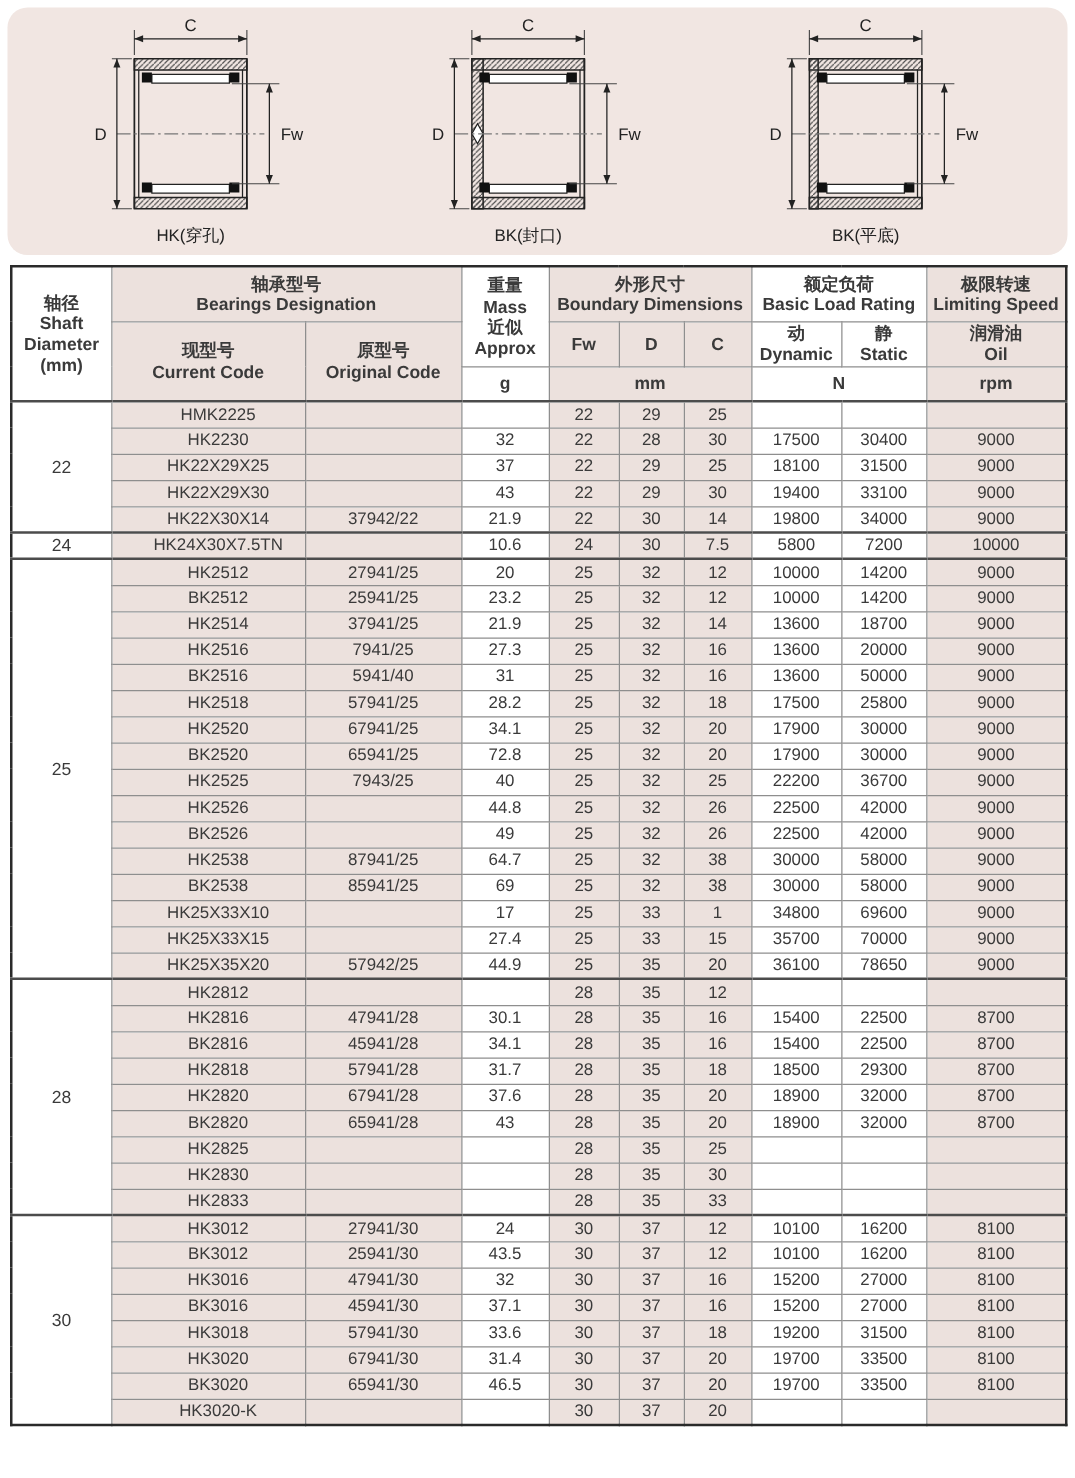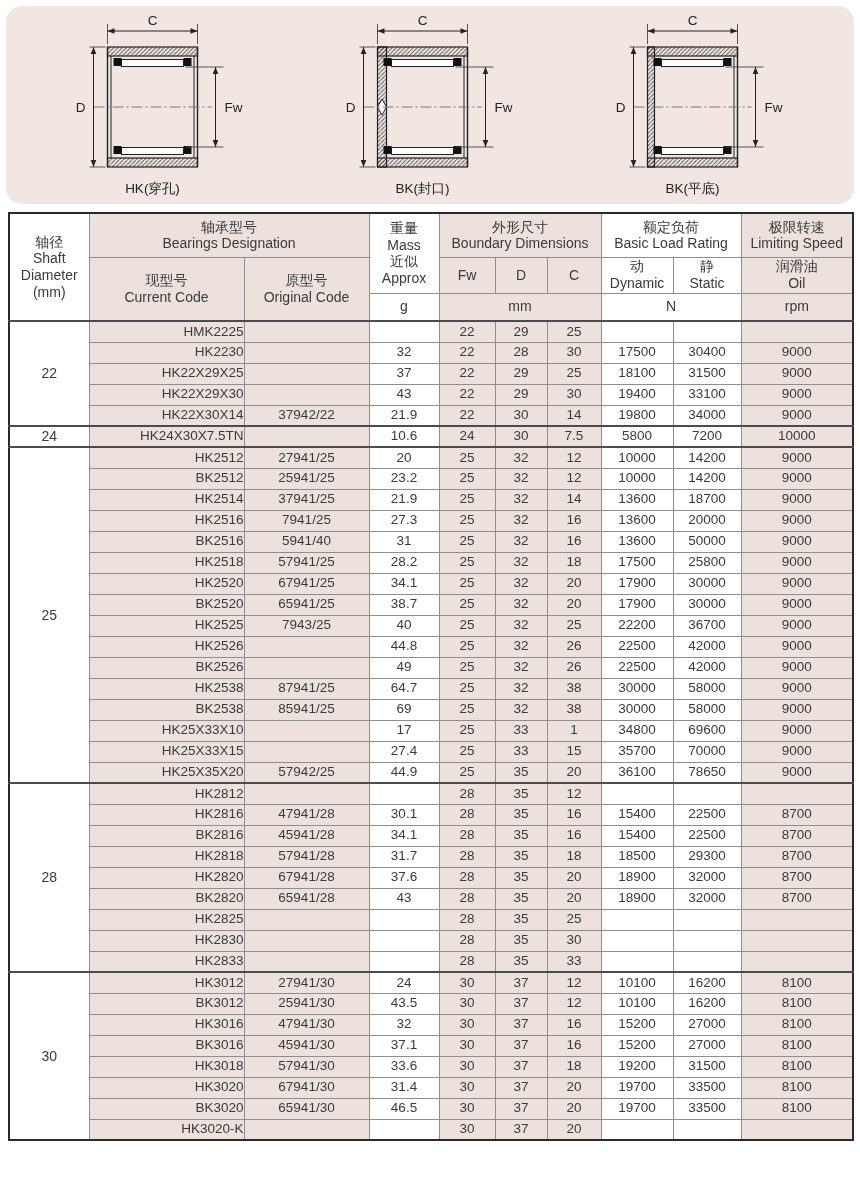--- a/index.html
+++ b/index.html
@@ -29,26 +29,26 @@
     border:2px solid var(--outer);
   }
   .spec-table th,.spec-table td{
     border:1px solid var(--grid);
     text-align:center;vertical-align:middle;
     font-size:13.5px;color:var(--ink);
     padding:0;overflow:hidden;white-space:nowrap;
     height:21px;line-height:1.05;
   }
   .spec-table th{
-    font-weight:normal;white-space:pre-line;line-height:1.18;font-size:14px;
+    font-weight:bold;white-space:pre-line;line-height:1.18;font-size:14px;
     background:#fff;
     margin-left:36px;
   }
   .spec-table th.pink, .spec-table td.pink{background:var(--pink);}
-  .spec-table td.c-cur{text-align:right;padding-left:16px;}
+  .spec-table td.c-cur{text-align:center;padding-left:16px;}
   .spec-table thead tr.h1 th{height:44px;}
   .spec-table thead tr.h2 th{height:36px;}
   .spec-table thead tr.h3 th{height:28px;}
   .spec-table tbody tr.group-start td{border-top:2px solid #4c4c4c;}
   .spec-table tbody td.c-dia{font-size:14px;}
 </style>
 </head>
 <body>
 
 <div class="diagram-panel" id="diagram-panel">
@@ -367,21 +367,21 @@
         <td class="c-fw pink">25</td>
         <td class="c-d pink">32</td>
         <td class="c-c pink">20</td>
         <td class="c-dyn">17900</td>
         <td class="c-sta">30000</td>
         <td class="c-spd pink">9000</td>
       </tr>
       <tr>
         <td class="c-cur pink">BK2520</td>
         <td class="c-orig pink">65941/25</td>
-        <td class="c-mass">38.7</td>
+        <td class="c-mass">72.8</td>
         <td class="c-fw pink">25</td>
         <td class="c-d pink">32</td>
         <td class="c-c pink">20</td>
         <td class="c-dyn">17900</td>
         <td class="c-sta">30000</td>
         <td class="c-spd pink">9000</td>
       </tr>
       <tr>
         <td class="c-cur pink">HK2525</td>
         <td class="c-orig pink">7943/25</td>

